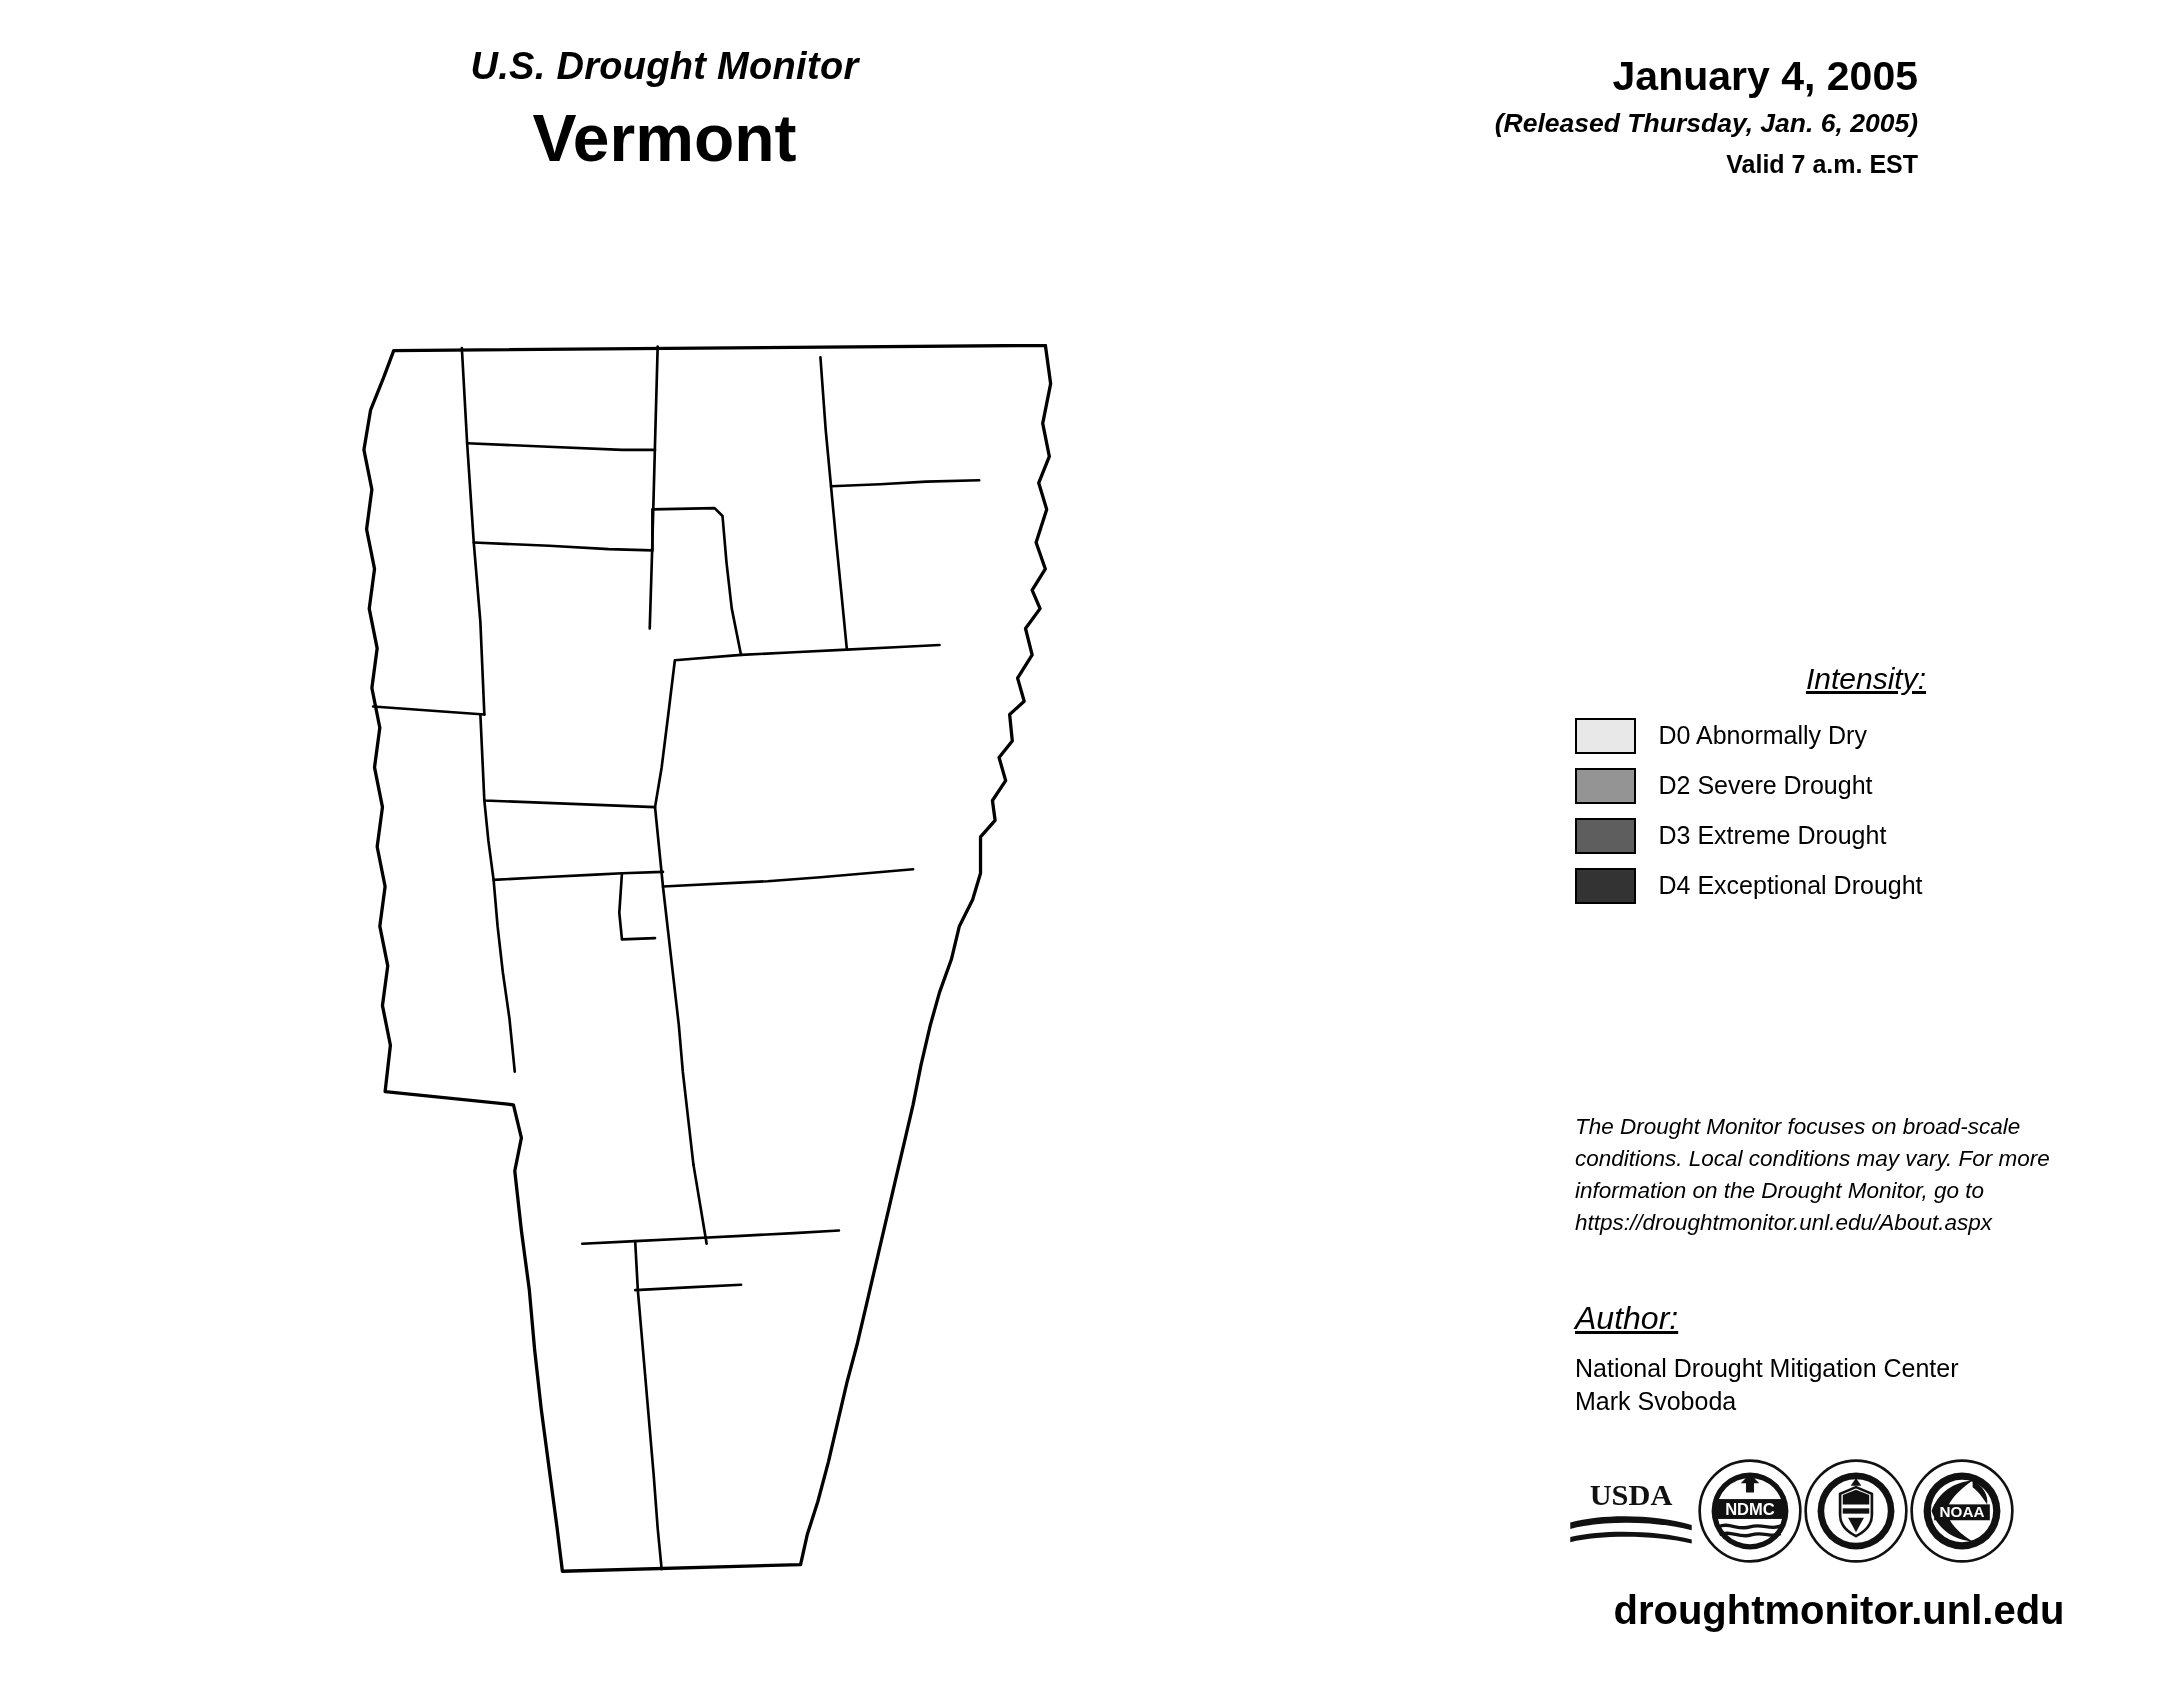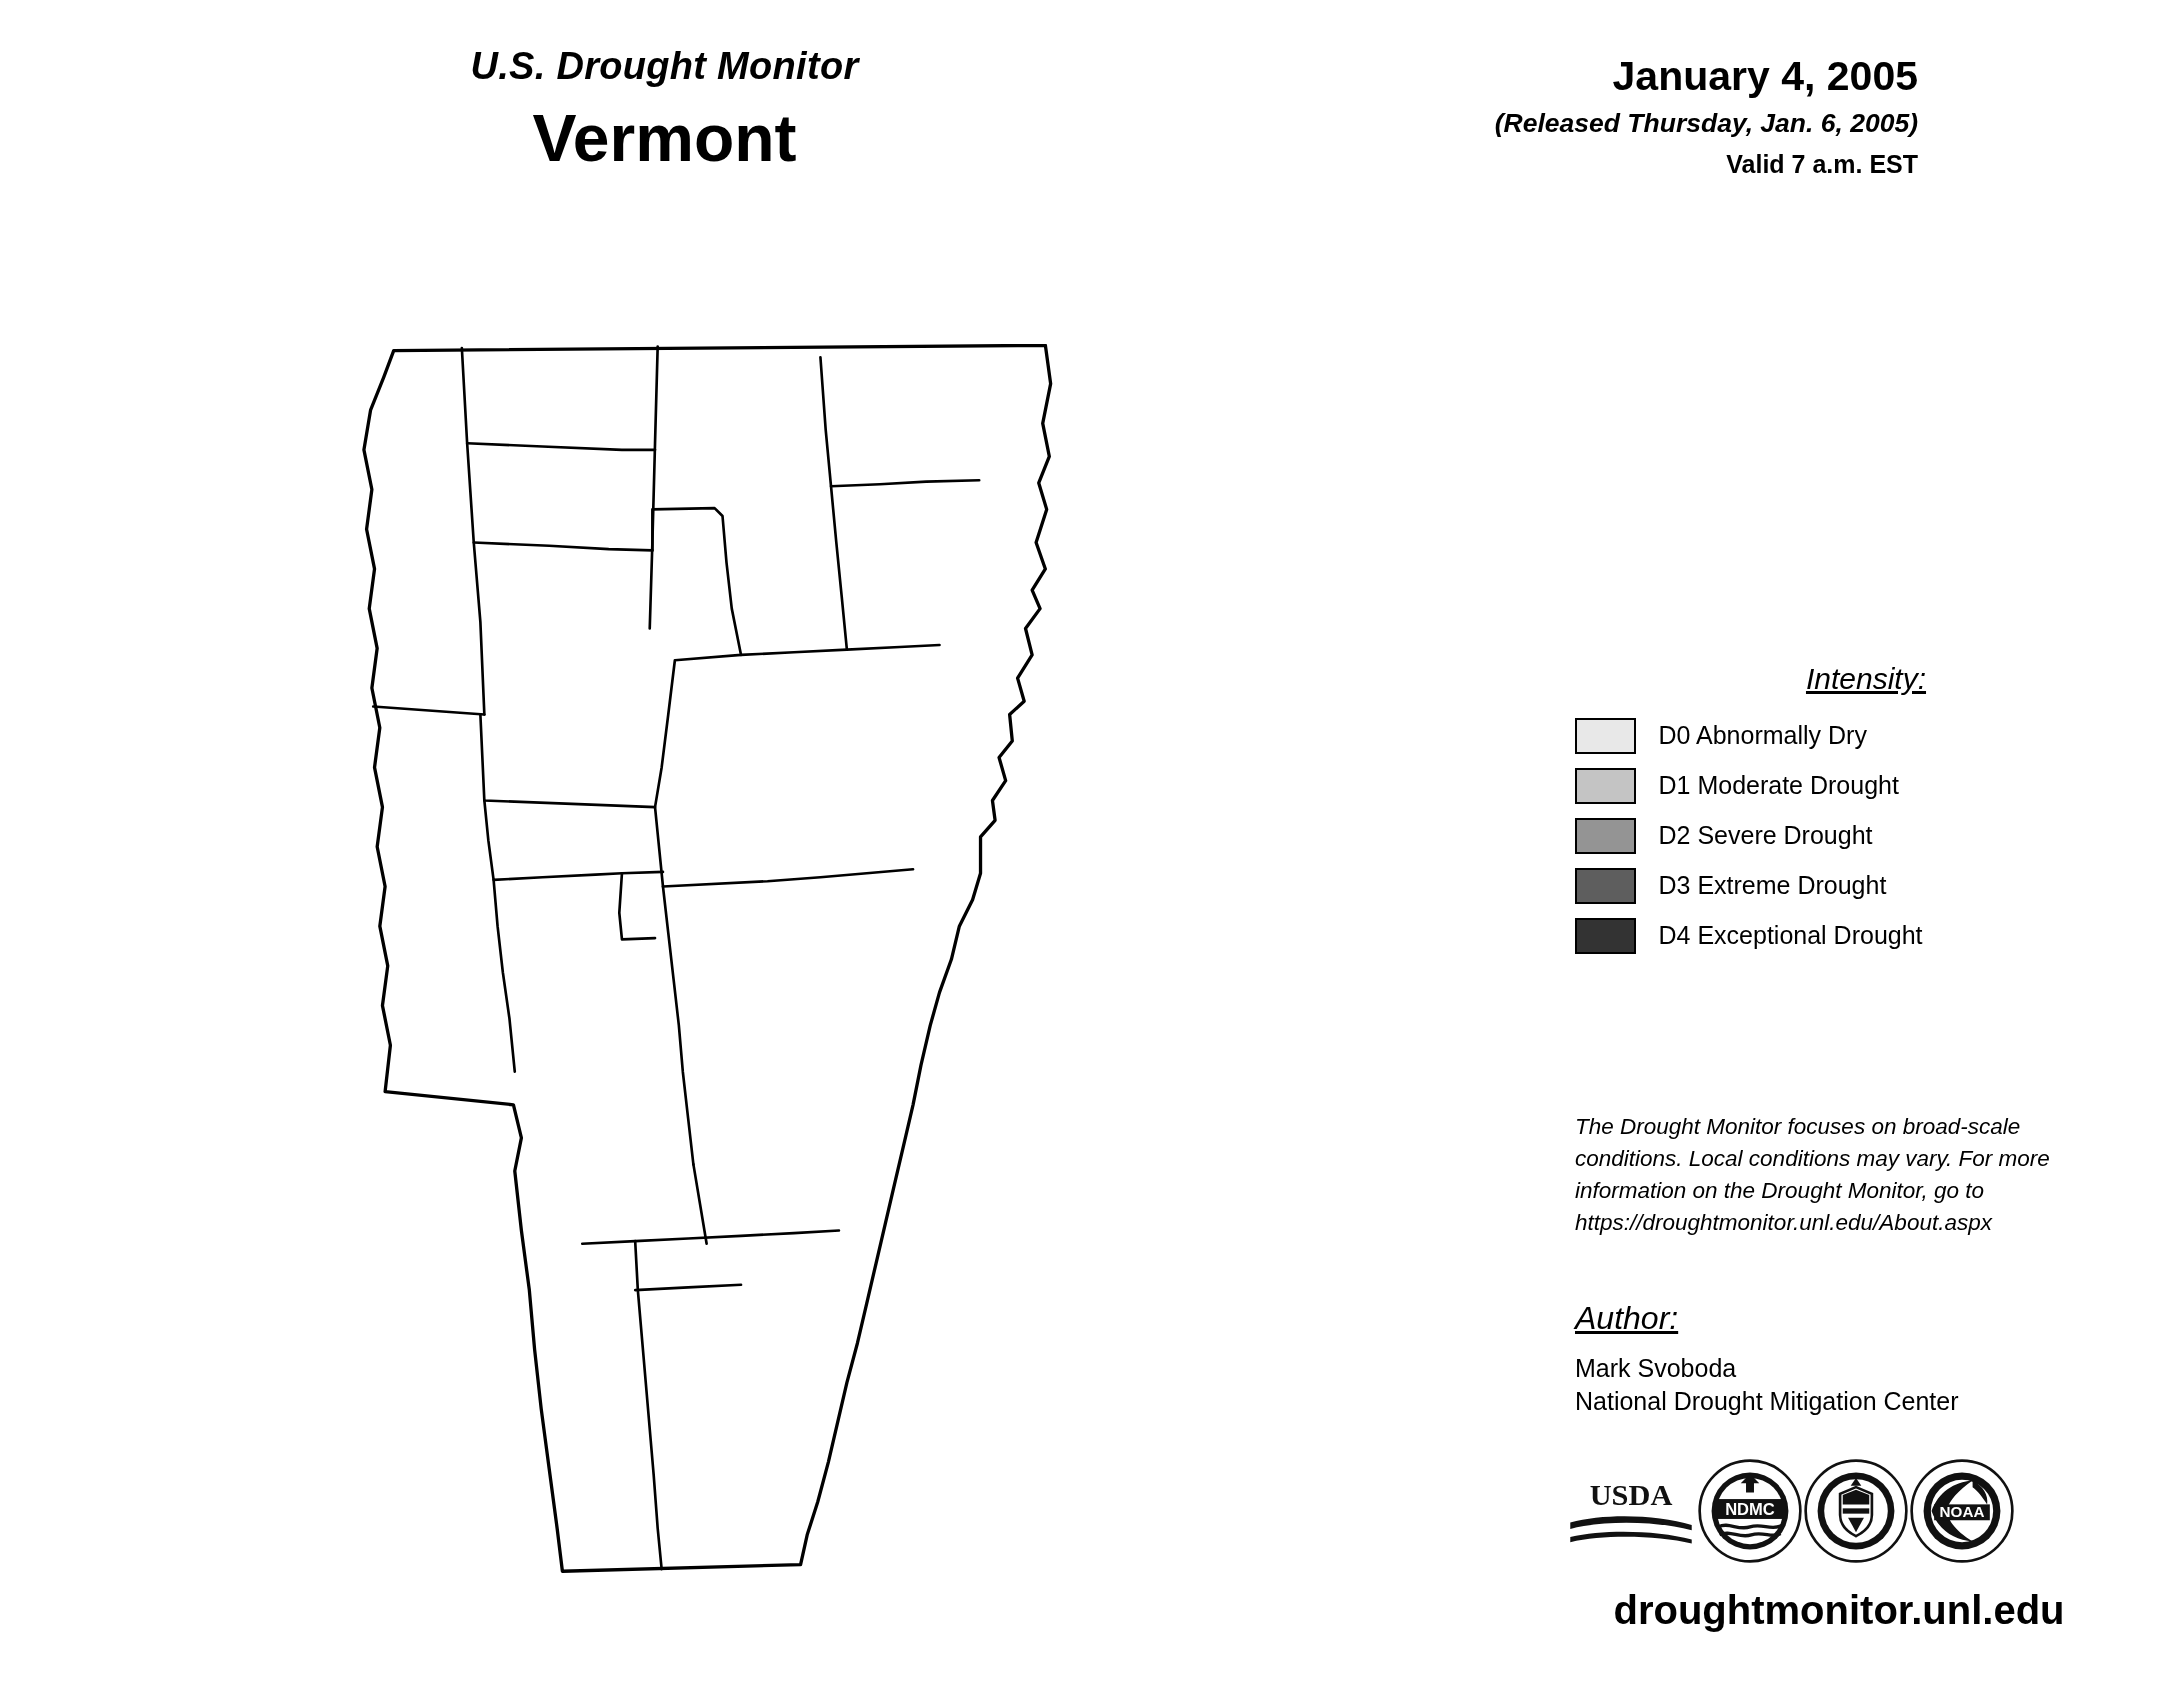--- a/index.html
+++ b/index.html
@@ -272,24 +272,20 @@
 
 <div id="legend">
   <div id="legend-title">Intensity:</div>
 
 
   <div class="legend-row">
     <div class="legend-swatch" style="background:#e8e8e8"></div>
     <div class="legend-label">D0 Abnormally Dry</div>
   </div>
 
-  <div class="legend-row">
-    <div class="legend-swatch" style="background:#c4c4c4"></div>
-    <div class="legend-label">D1 Moderate Drought</div>
-  </div>
 
   <div class="legend-row">
     <div class="legend-swatch" style="background:#949494"></div>
     <div class="legend-label">D2 Severe Drought</div>
   </div>
 
   <div class="legend-row">
     <div class="legend-swatch" style="background:#5e5e5e"></div>
     <div class="legend-label">D3 Extreme Drought</div>
   </div>
@@ -297,22 +293,22 @@
   <div class="legend-row">
     <div class="legend-swatch" style="background:#333333"></div>
     <div class="legend-label">D4 Exceptional Drought</div>
   </div>
 </div>
 
 <div id="disclaimer">The Drought Monitor focuses on broad-scale conditions. Local conditions may vary. For more information on the Drought Monitor, go to https://droughtmonitor.unl.edu/About.aspx</div>
 
 <div id="author-block">
   <div id="author-title">Author:</div>
+  <div class="author-line">National Drought Mitigation Center</div>
   <div class="author-line">Mark Svoboda</div>
-  <div class="author-line">National Drought Mitigation Center</div>
 </div>
 
 <div id="logos">
 
   <div class="logo">
     <svg width="132" height="93" viewBox="0 0 200 140" xmlns="http://www.w3.org/2000/svg">
       <rect x="0" y="0" width="200" height="140" fill="#ffffff"></rect>
       <text x="100" y="62" text-anchor="middle" font-family="Liberation Serif, serif" font-size="46" font-weight="bold" fill="#111111">USDA</text>
       <path d="M8 88 C60 74 140 76 192 92 L192 100 C140 86 60 84 8 98 Z" fill="#111111"></path>
       <path d="M8 110 C60 98 140 100 192 114 L192 120 C140 108 60 106 8 118 Z" fill="#111111"></path>

